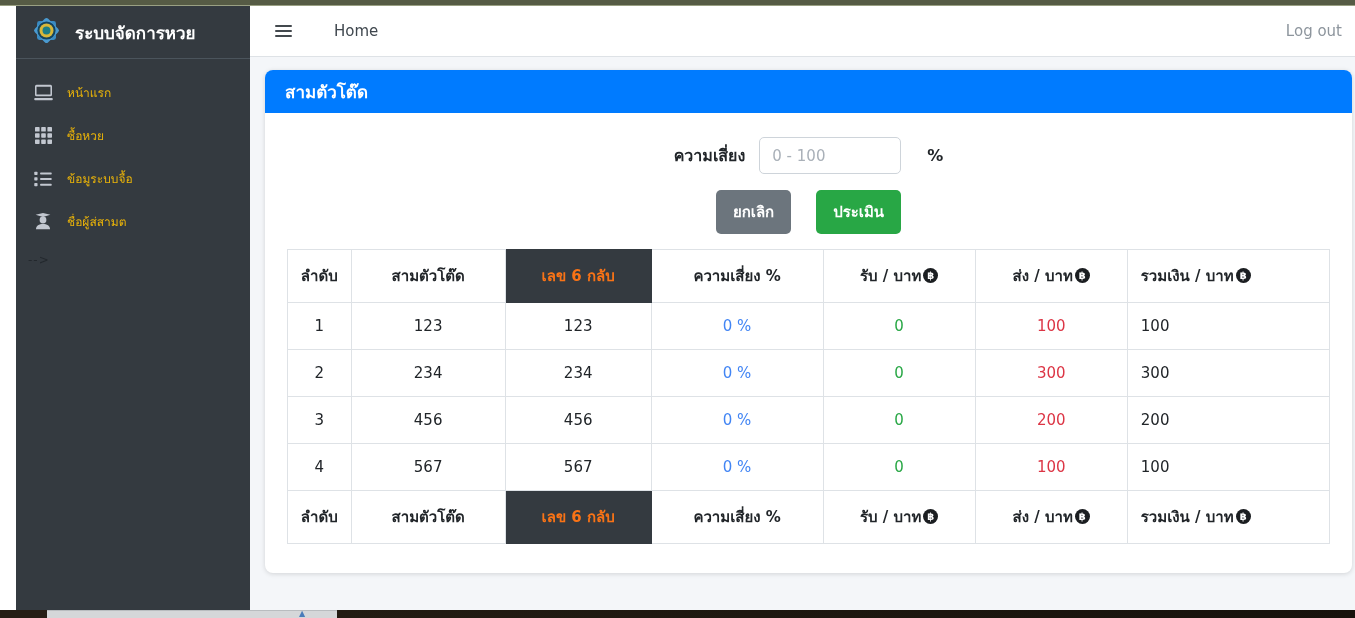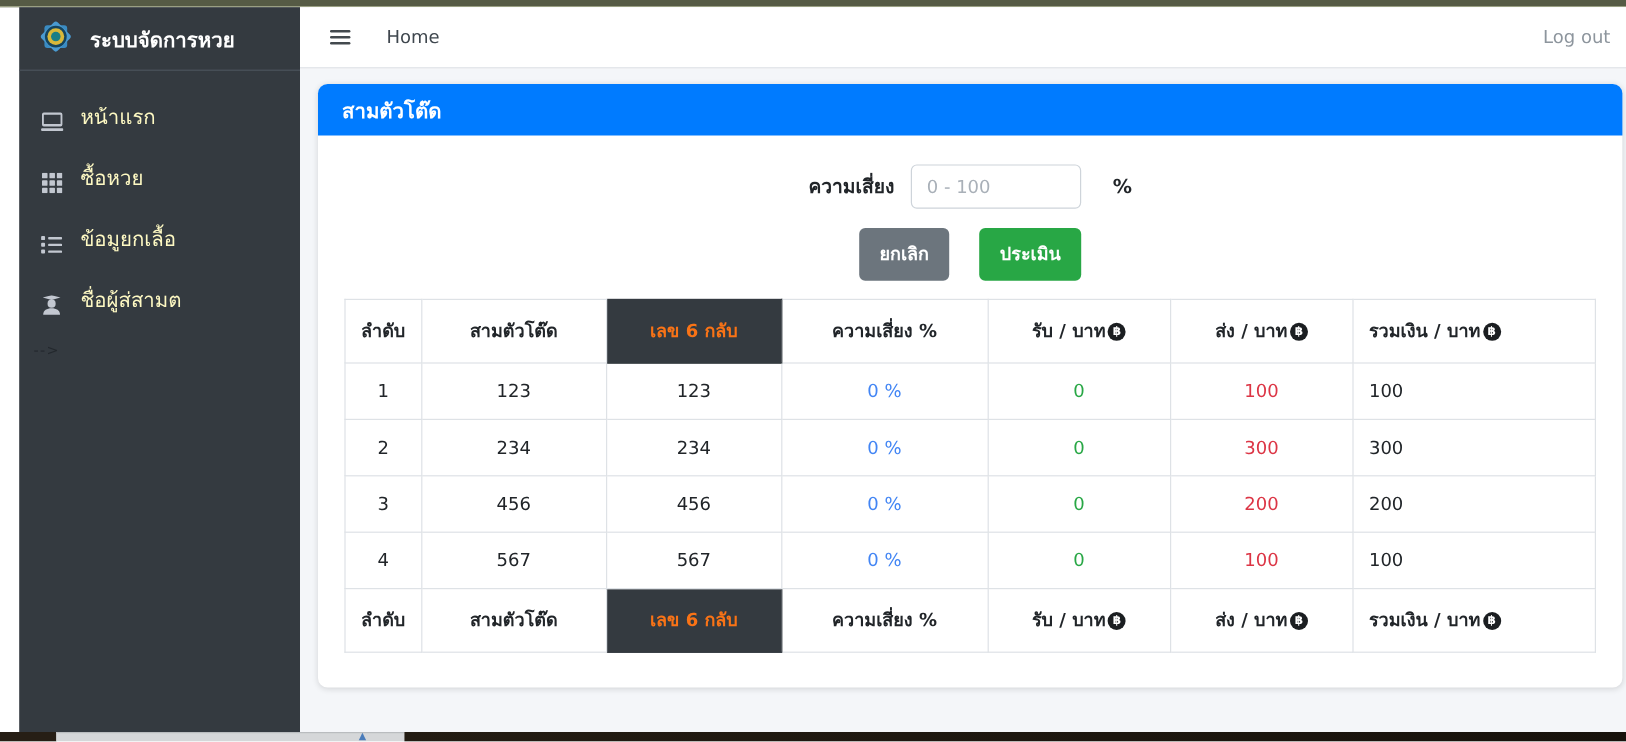--- a/index.html
+++ b/index.html
@@ -13,30 +13,30 @@
   .top-strip { position:absolute; top:0; left:0; width:1355px; height:6px;
     background:#565b45; border-bottom:1px solid #9aa083; }
 
   
   .sidebar { position:absolute; top:6px; left:16px; width:242px; height:604px;
     background:#343a40; }
   .brand { display:flex; align-items:center; gap:12px; height:53px;
     padding:8px 14px; border-bottom:1px solid #4b545c; cursor:pointer; }
   .brand-title { color:#ffffff; font-weight:bold; font-size:17px; white-space:nowrap; }
   .menu { padding-top:12px; }
-  .menu-item { display:flex; align-items:flex-end; gap:13px; padding:12px 16px;
-    color:#fef9c3; font-size:17px; cursor:pointer; }
+  .menu-item { display:flex; align-items:center; gap:13px; padding:12px 16px;
+    color:#eab308; font-size:12px; cursor:pointer; }
   .mi-icon { width:22px; flex:none; display:flex; justify-content:center; color:#c2c7d0; }
   .comment-artifact { color:#23282d; font-size:12px; padding:10px 12px; letter-spacing:1px; }
 
   
   .main { position:absolute; top:6px; left:250px; width:1105px; height:604px;
     background:#f4f6f9; }
   .navbar { height:51px; background:#ffffff; border-bottom:1px solid #dee2e6;
-    display:flex; align-items:center; padding:0 13px 0 23px; }
+    display:flex; align-items:center; padding:0 13px 0 23px;gap:12px; }
   .hamburger { display:flex; flex-direction:column; gap:3px; padding:4px 2px; cursor:pointer; }
   .hamburger span { display:block; width:17px; height:2px; background:#43494e; border-radius:1px; }
   .nav-home { margin-left:28px; font-size:15px; color:#3f474e; cursor:pointer; }
   .nav-logout { margin-left:auto; font-size:15px; color:#8d959d; cursor:pointer;text-align:right; }
 
   .content { padding:13px 3px 0 15px; }
   .card { background:#ffffff; border-radius:8px; height:503px;
     box-shadow:0 1px 5px rgba(0,0,0,0.14); }
   .card-header { background:#007bff; color:#ffffff; font-weight:bold; font-size:17px;
     height:43px; padding:0 20px; display:flex; align-items:center;
@@ -134,21 +134,21 @@
       <span class="mi-icon">
         <svg width="18" height="16" viewBox="0 0 24 22" fill="currentColor">
           <rect x="0" y="1" width="4.5" height="4.5" rx="1"></rect>
             <rect x="8" y="2" width="16" height="2.8" rx="1"></rect>
           <rect x="0" y="8.7" width="4.5" height="4.5" rx="1"></rect>
             <rect x="8" y="9.7" width="16" height="2.8" rx="1"></rect>
           <rect x="0" y="16.4" width="4.5" height="4.5" rx="1"></rect>
             <rect x="8" y="17.4" width="16" height="2.8" rx="1"></rect>
         </svg>
       </span>
-      <span>ข้อมูยกเลื้อ</span>
+      <span>ข้อมูระบบจื้อ</span>
     </div>
     <div class="menu-item">
       <span class="mi-icon">
         <svg width="18" height="17" viewBox="0 0 24 23" fill="currentColor">
           <path d="M2 2.5L12 0l10 2.5-10 3z"></path>
           <circle cx="12" cy="9.5" r="4.6"></circle>
           <path d="M2.5 22c0-4.8 4.2-7.2 9.5-7.2s9.5 2.4 9.5 7.2z"></path>
         </svg>
       </span>
       <span>ชื่อผู้ส่สามต</span>

